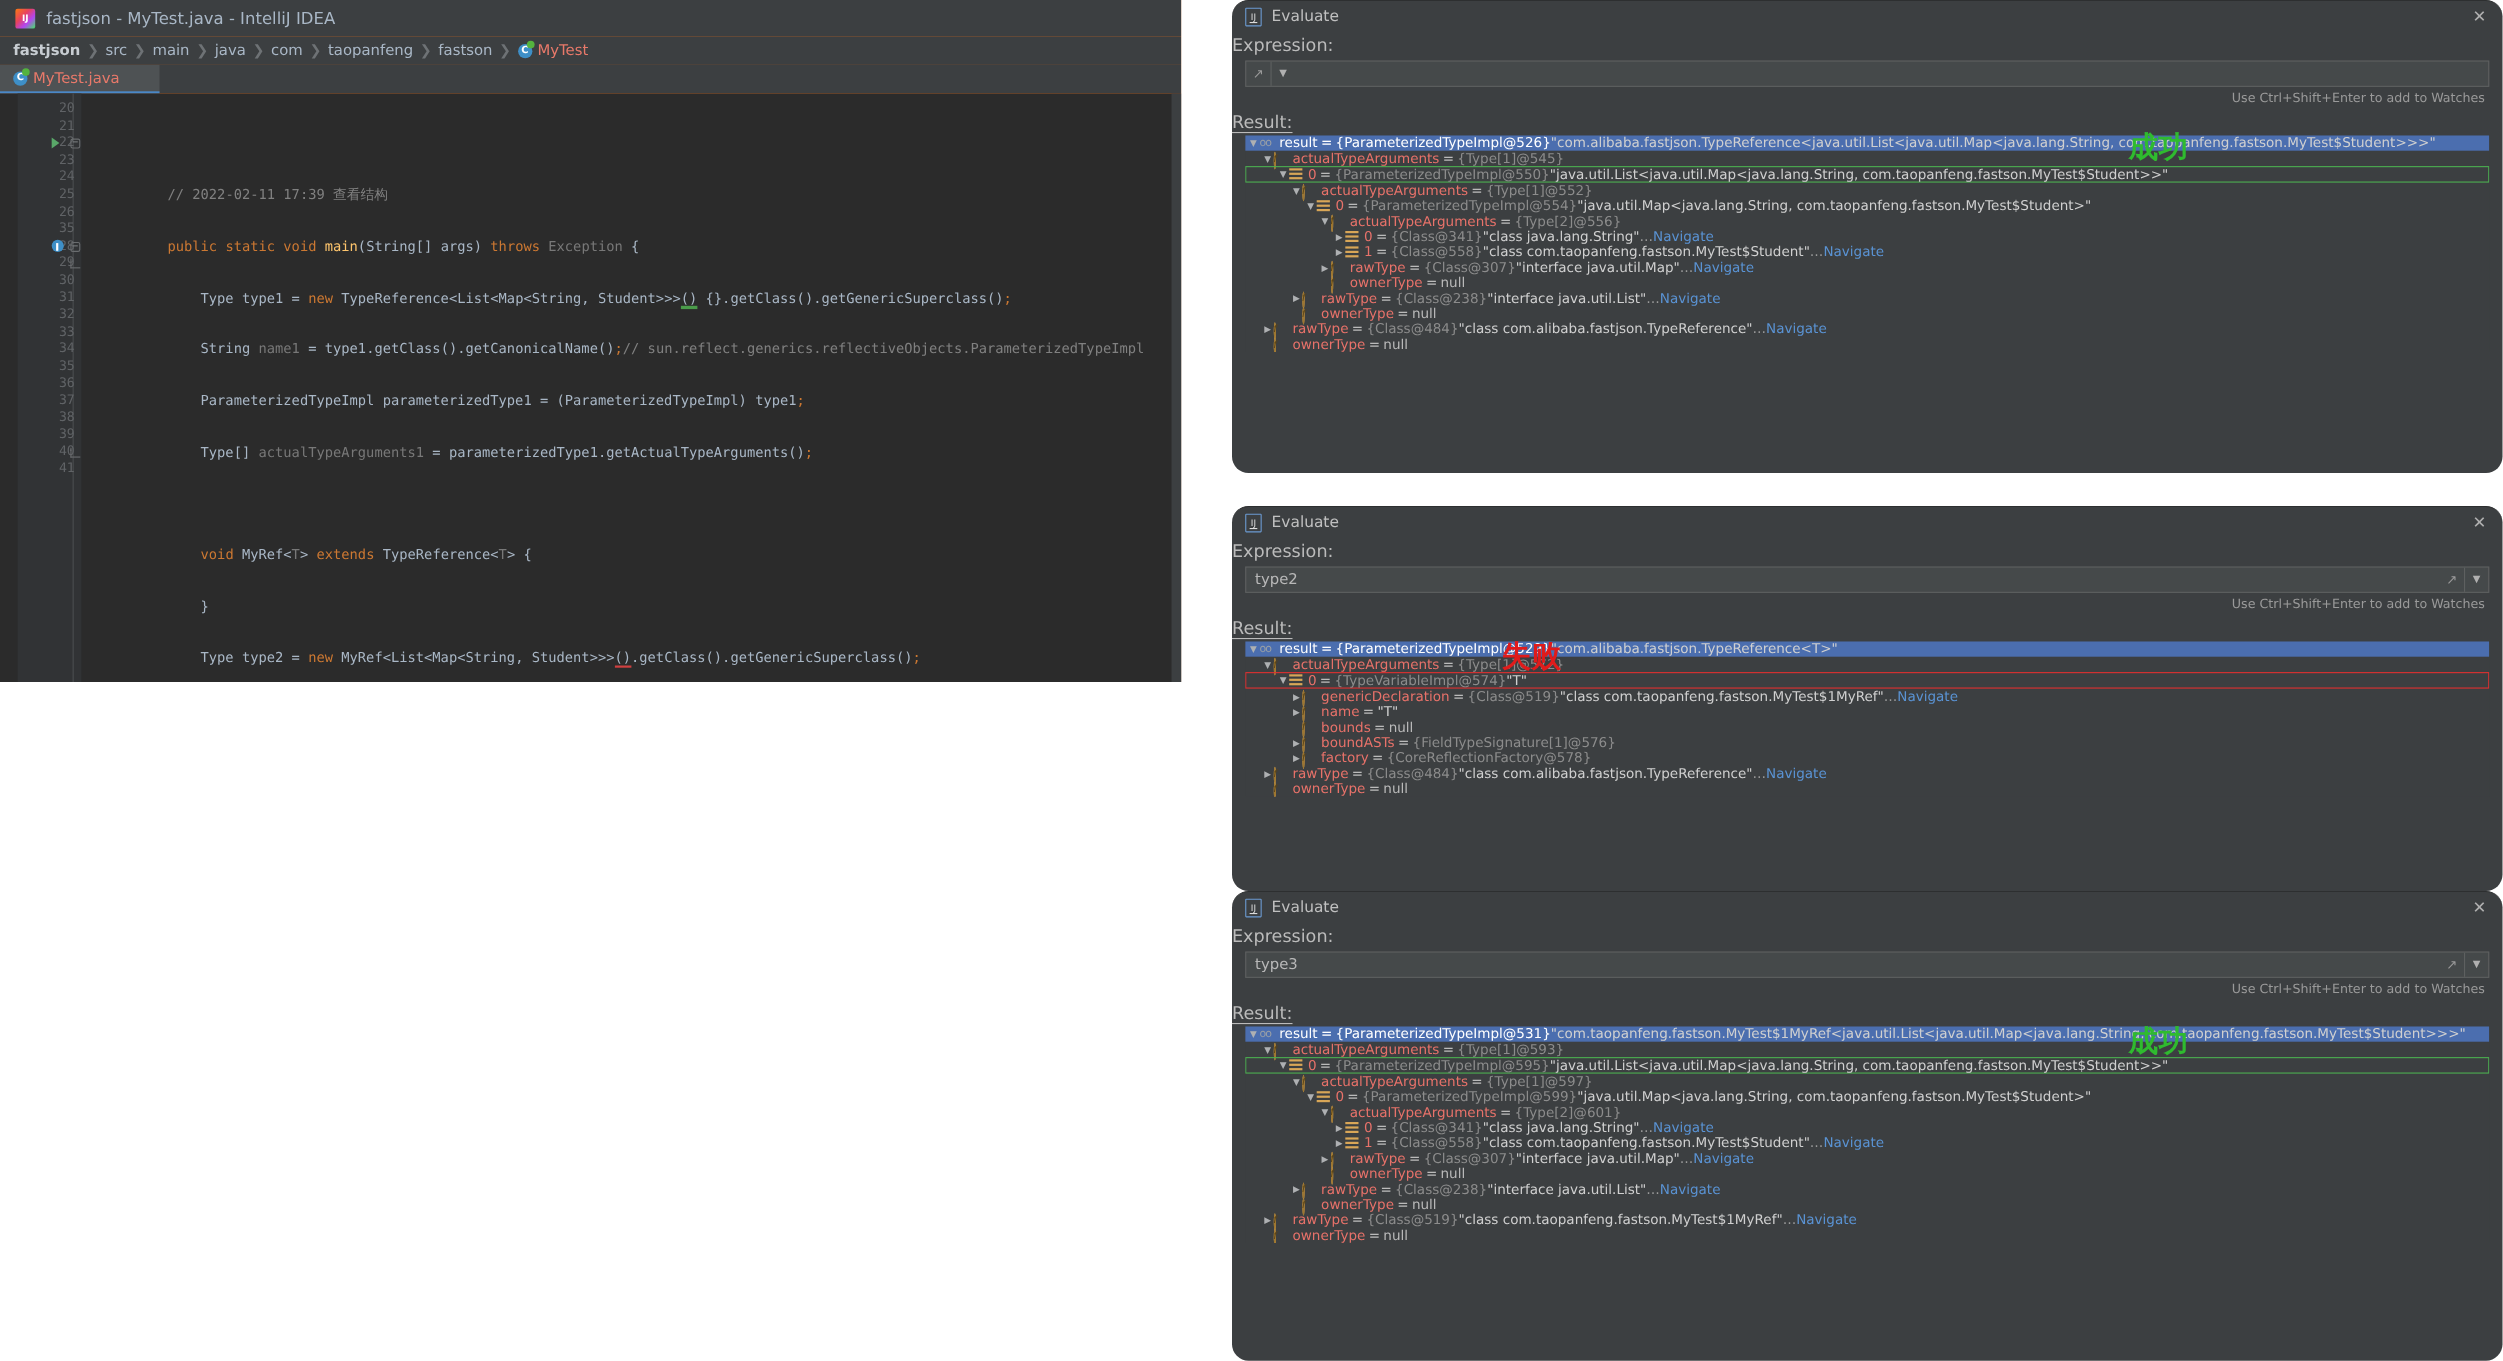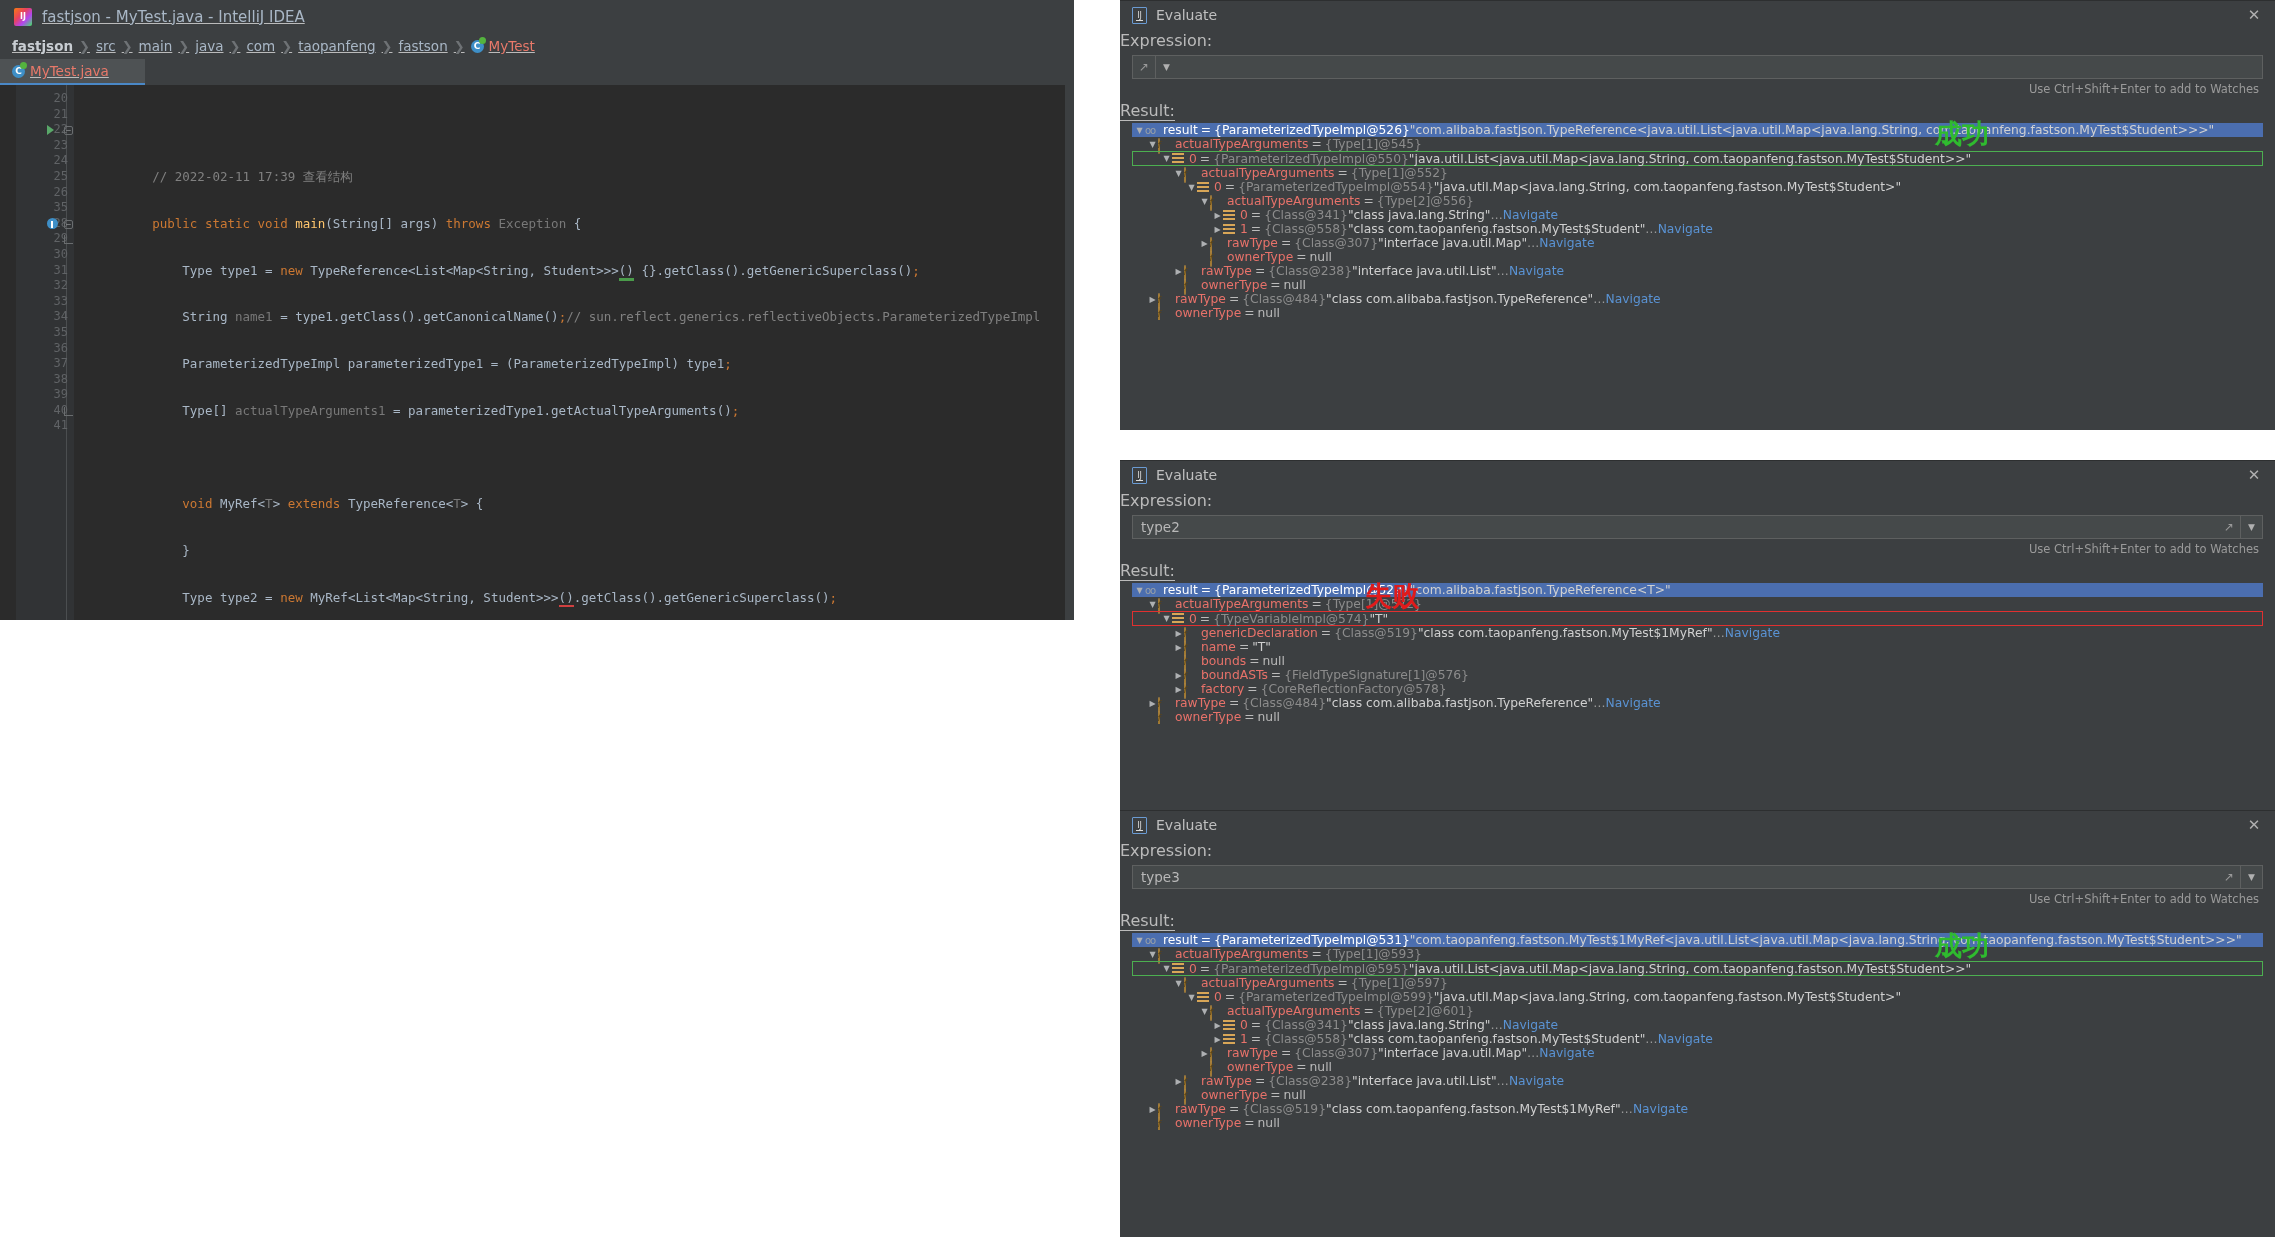--- a/index.html
+++ b/index.html
@@ -6,21 +6,21 @@
   html, body {
     margin: 0; padding: 0;
     width: 2275px; height: 1237px;
     background: #ffffff;
     font-family: "DejaVu Sans", sans-serif;
     overflow: hidden;
   }
   
   #ide {
     position: absolute; left: 0; top: 0; width: 1074px; height: 620px;
-    background: #f97316; color: #bbbbbb; text-decoration: underline;
+    background: #f97316; color: #bbbbbb;
   }
   #ide-titlebar {
     height: 33px; display: flex; align-items: center; padding-left: 14px;
     background: #3c3f41; font-size: 15px; color: #a9b7c6;
   }
   .ij-logo {
     width: 18px; height: 18px; margin-right: 10px; position: relative;
     border-radius: 2px; flex: none;
     background: linear-gradient(135deg,#f97a12 0%, #e8425f 38%, #b345f1 66%, #3dea62 100%);
   }
@@ -98,20 +98,21 @@
   .u-green { border-bottom: 3px solid #4a9b4a; padding-bottom:0px;}
   .u-red { border-bottom: 2px solid #d04040; }
   #editor-right-border { position:absolute; right:0; top:0; bottom:0; width:9px; background:#3c3f41;}
 
   
   .eval {
     position: absolute; left: 1120px; width: 1155px;
     background: #3c3f41; color: #bbbbbb;
     font-family: "DejaVu Sans", sans-serif;
     border-top: 1px solid #2d2f30;
+    border-radius: 15px;
   }
   #eval1 { top: 0px;   height: 430px; }
   #eval2 { top: 460px; height: 350px; }
   #eval3 { top: 810px; height: 427px; }
 
   .eval-title {
     height: 28px; display: flex; align-items: center; padding-left: 12px;
     font-size: 14px; color: #c0c0c0; position: relative;
   }
   .eval-title .ij-logo-sm {

